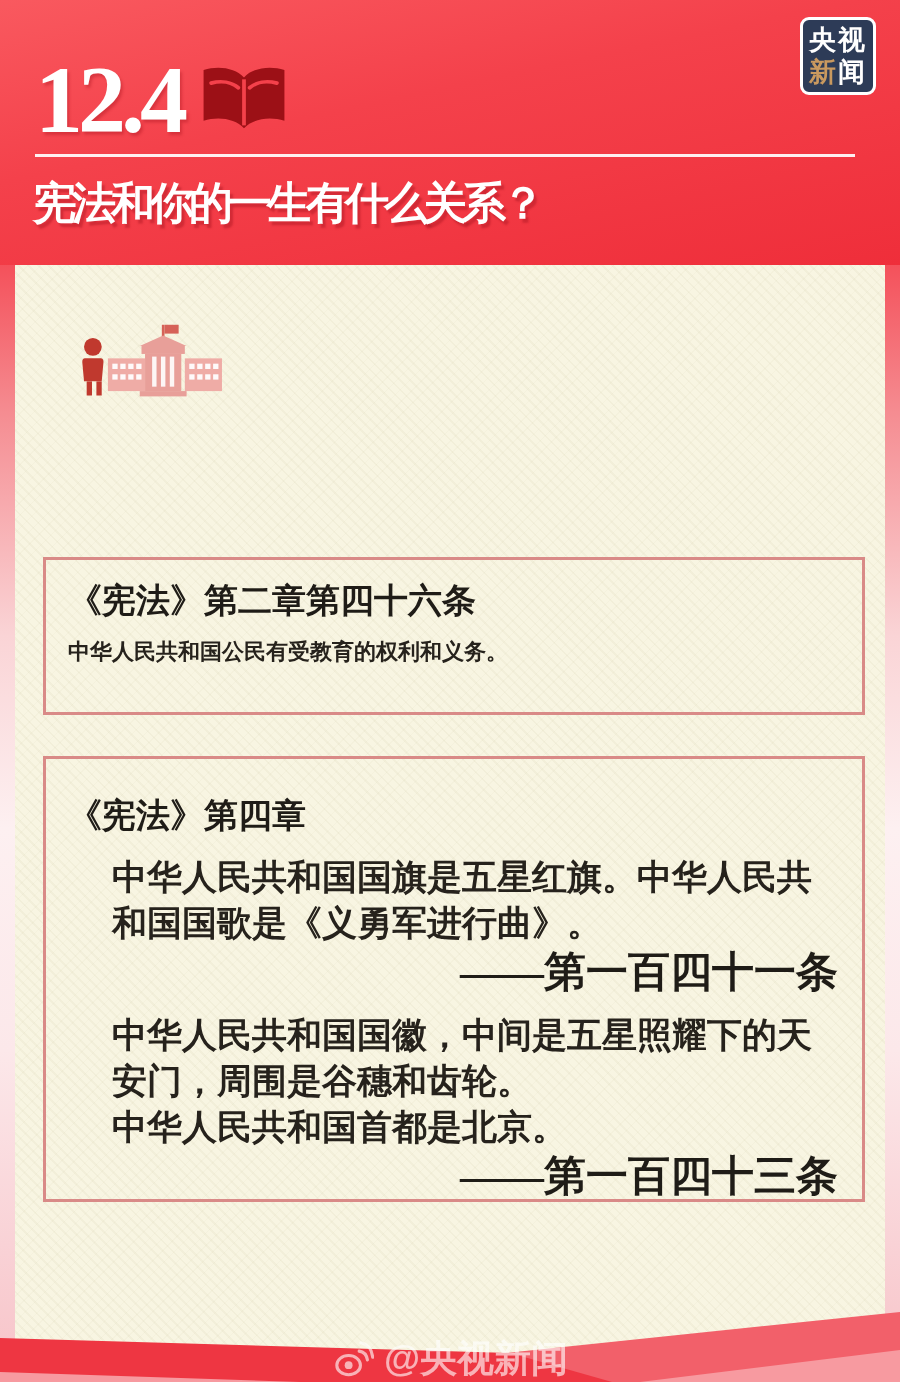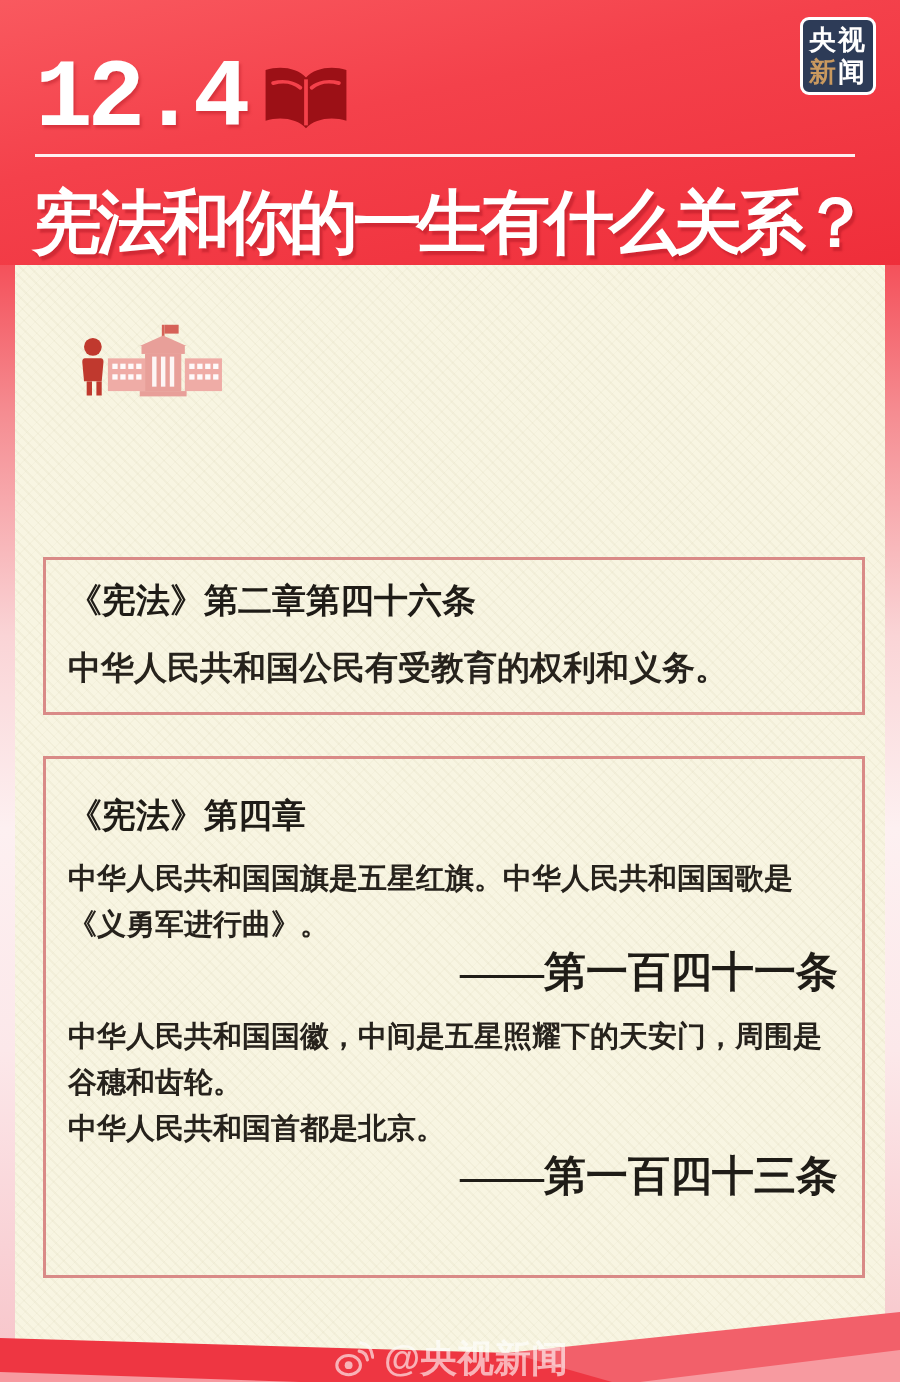--- a/index.html
+++ b/index.html
@@ -13,33 +13,32 @@
       #fdf0f1 60%, #fce8ea 76%, #f9d2d6 90%, #f7c3c8 100%);
   }
 
   
   .header {
     position:absolute; left:0; top:0; width:900px; height:265px;
     background:linear-gradient(168deg,#f9595f 0%, #f4414b 40%, #ef2e3a 100%);
   }
   .date-row { position:absolute; left:35px; top:52px; display:flex; align-items:flex-start; }
   .date {
-    font-family:Liberation Mono, monospace;
+    font-family:Liberation Serif, serif;
     font-weight:800; font-size:96px; line-height:96px; color:#ffffff;
     letter-spacing:-5px; text-shadow:2px 3px 3px rgba(160,15,25,.35);text-align:right;
   }
   .book-icon { margin-left:14px; margin-top:10px; }
   .divider { position:absolute; left:35px; top:154px; width:820px; height:3px; background:rgba(255,255,255,.92); }
   .main-title {
     position:absolute; left:33px; top:164px; width:840px;
-    font-family:Liberation Mono, monospace;
-    font-weight:900; font-size:69px; line-height:80px; letter-spacing:-5px;
+    font-family:Liberation Serif, serif;
+    font-weight:900; font-size:44px; line-height:80px; letter-spacing:-5px;
     color:#ffffff; text-shadow:3px 4px 2px rgba(165,20,30,.42);
     white-space:nowrap;
-    margin-top:24px;
   }
   .logo {
     position:absolute; right:24px; top:17px; width:76px; height:78px;
     background:#2d3b57; border:3px solid #ffffff; border-radius:9px;
     display:flex; flex-direction:column; justify-content:center; align-items:center;
     font-family:"Liberation Sans","DejaVu Sans",sans-serif;
     font-weight:700; font-size:27px; line-height:32px; color:#ffffff; letter-spacing:2px;
   }
   .logo .gold { color:#c9995f; }
 
@@ -58,25 +57,25 @@
   .school-icon { margin-left:22px; margin-bottom:2px; }
   .intro {
     position:absolute; left:40px; top:140px; width:800px;
     font-weight:700; font-size:38px; line-height:54px; color:#2b2620;
   }
   .law-box {
     position:absolute; left:28px; width:822px;
     border:3px solid #d98a87; background:transparent;
   }
   .box1 { top:292px; height:158px; padding:20px 12px 0 22px; }
-  .box2 { top:491px; height:522px; padding:36px 22px 0 22px; }
+  .box2 { top:491px; height:446px; padding:36px 22px 0 22px; }
   .law-title { font-weight:700; font-size:34px; line-height:42px; color:#1f1c17; }
-  .box1 .law-body { margin-top:24px; font-weight:700; font-size:33px; line-height:44px; color:#26221c; }
+  .box1 .law-body { margin-top:8px; font-weight:700; font-size:22px; line-height:44px; color:#26221c; }
   .box2 .law-title { margin-bottom:18px; }
-  .article-text { font-weight:700; font-size:29px; line-height:46px; color:#26221c; }
+  .article-text { font-weight:700; font-size:35px; line-height:46px; color:#26221c;margin-left:44px; }
   .article-source {
     text-align:right; font-weight:700; font-size:42px; line-height:42px; color:#1f1c17;
     margin-top:4px; margin-bottom:20px; padding-right:2px;
   }
   .article-source.last { margin-bottom:8px; }
 
   
   .bands { position:absolute; left:0; top:1280px; width:900px; height:102px; }
   .band { position:absolute; inset:0; }
   .band-red-right  { background:#f2606a; clip-path:polygon(505px 73px, 900px 32px, 900px 102px, 505px 102px); }

